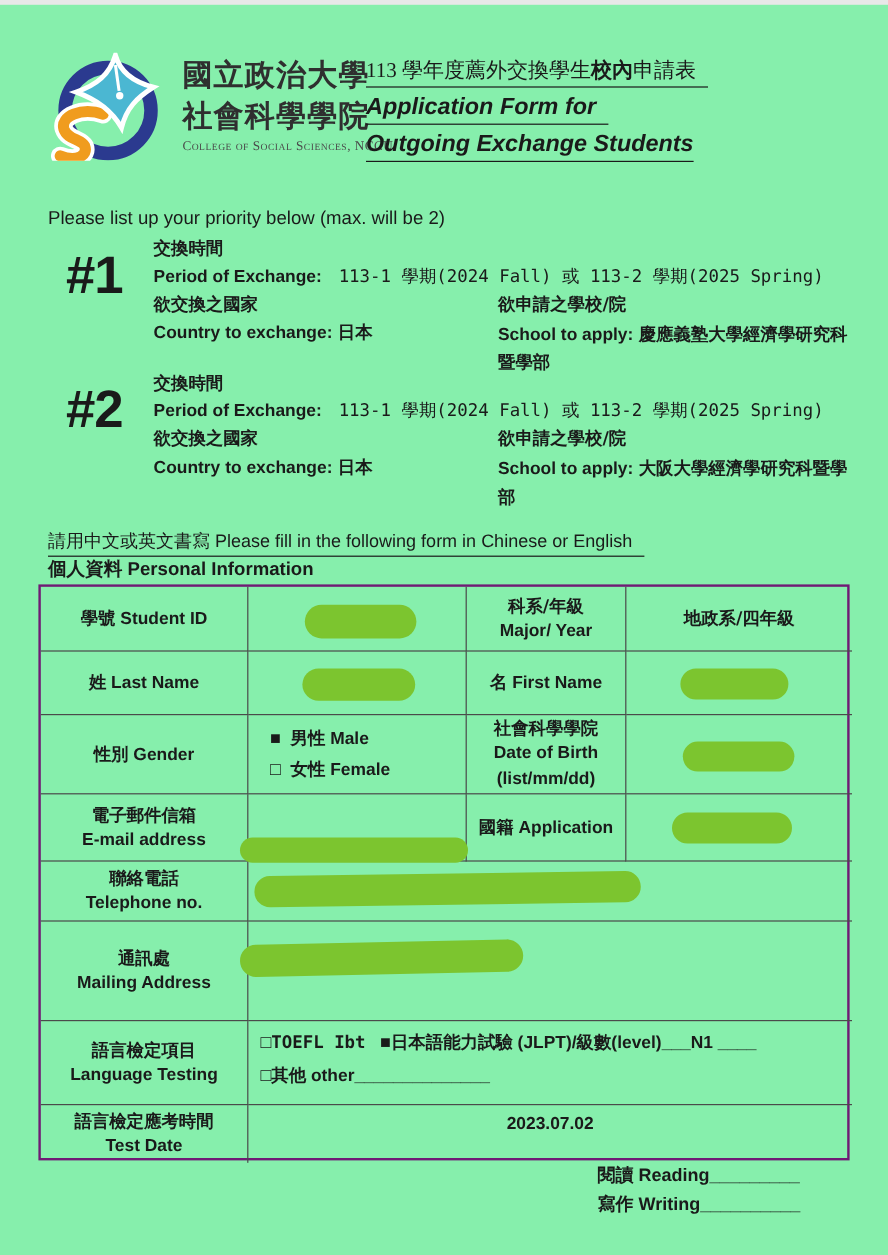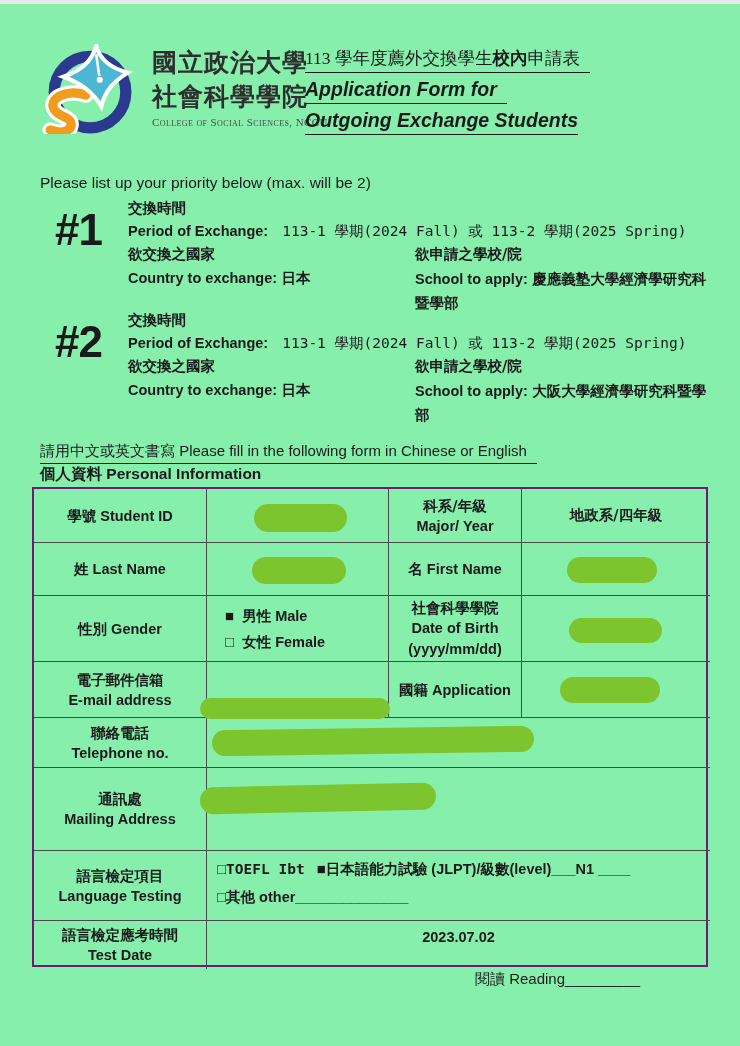--- a/index.html
+++ b/index.html
@@ -52,21 +52,21 @@
   .cell.span3 { grid-column:2 / 5; }
   .lblc { display:flex; flex-direction:column; align-items:center; justify-content:center; text-align:center; font-weight:bold; line-height:21px; }
   .lblc .zhpart, .valc .zhpart { font-family:"DejaVu Serif", serif; }
   .valc { display:flex; align-items:center; justify-content:center; text-align:right; font-weight:bold; font-family:"DejaVu Serif", serif; }
   .genderc { display:flex; flex-direction:column; justify-content:center; padding-left:18px; font-weight:bold; line-height:25px; }
   .langc { display:flex; flex-direction:column; justify-content:space-between; padding:7px 4px 12px 10px; font-weight:bold; line-height:21px; }
   .langmono { font-family:"DejaVu Sans Mono", monospace; font-weight:bold; }
   .chk { font-size:15px; }
   .pill { position:absolute; background:var(--redaction-green,#7cc52f); border-radius:14px; z-index:2; }
   
-  .score-line { position:absolute; left:427px; font-weight:normal; font-size:15px;padding-left:48px; }
+  .score-line { position:absolute; left:450px; font-weight:bold; font-size:15px;padding-left:48px; }
 </style>
 </head>
 <body>
 
 <div class="page">
 
   <svg class="logo" viewBox="0 0 100 88" aria-hidden="true">
     <circle cx="52" cy="47" r="35" fill="none" stroke="var(--logo-navy,#2b3a8f)" stroke-width="11"></circle>
 
     <path d="M48,50 C30,44 13,52 16,62 C19,71 30,70 33,76 C36,84 26,89 13,84" fill="none" stroke="#ffffff" stroke-width="15" stroke-linecap="round"></path>
@@ -160,21 +160,21 @@
     <div class="cell lblc">
         <div><span class="zhpart">性別</span><span>  Gender</span></div>
       </div>
     <div class="cell genderc">
       <div><span class="chk">■</span>&nbsp;&nbsp;<span class="zhpart">男性 Male</span></div>
       <div><span class="chk">□</span>&nbsp;&nbsp;<span class="zhpart">女性 Female</span></div>
     </div>
     <div class="cell lblc">
         <div class="zhpart">社會科學學院</div>
         <div>Date of Birth</div>
-        <div>(yyyy/mm/dd)</div>
+        <div>(list/mm/dd)</div>
       </div>
     <div class="cell nr">
         <span class="pill" style="left:47px;top:22px;width:93px;height:25px;"></span>
       </div>
 
     <div class="cell lblc">
         <div class="zhpart">電子郵件信箱</div>
         <div>E-mail address</div>
       </div>
     <div class="cell">
@@ -214,14 +214,15 @@
 
     <div class="cell nb lblc">
         <div class="zhpart">語言檢定應考時間</div>
         <div>Test Date</div>
       </div>
     <div class="cell nr nb span3 valc" style="font-family:'Liberation Sans',sans-serif;align-items:flex-start;padding-top:8px;">2023.07.02</div>
 
   </div>
 
   <div class="score-line" style="top:966px;">閱讀 Reading_________</div>
+  <div class="score-line" style="top:990px;">寫作 Writing__________</div>
 
 </div>
 
 </body></html>

